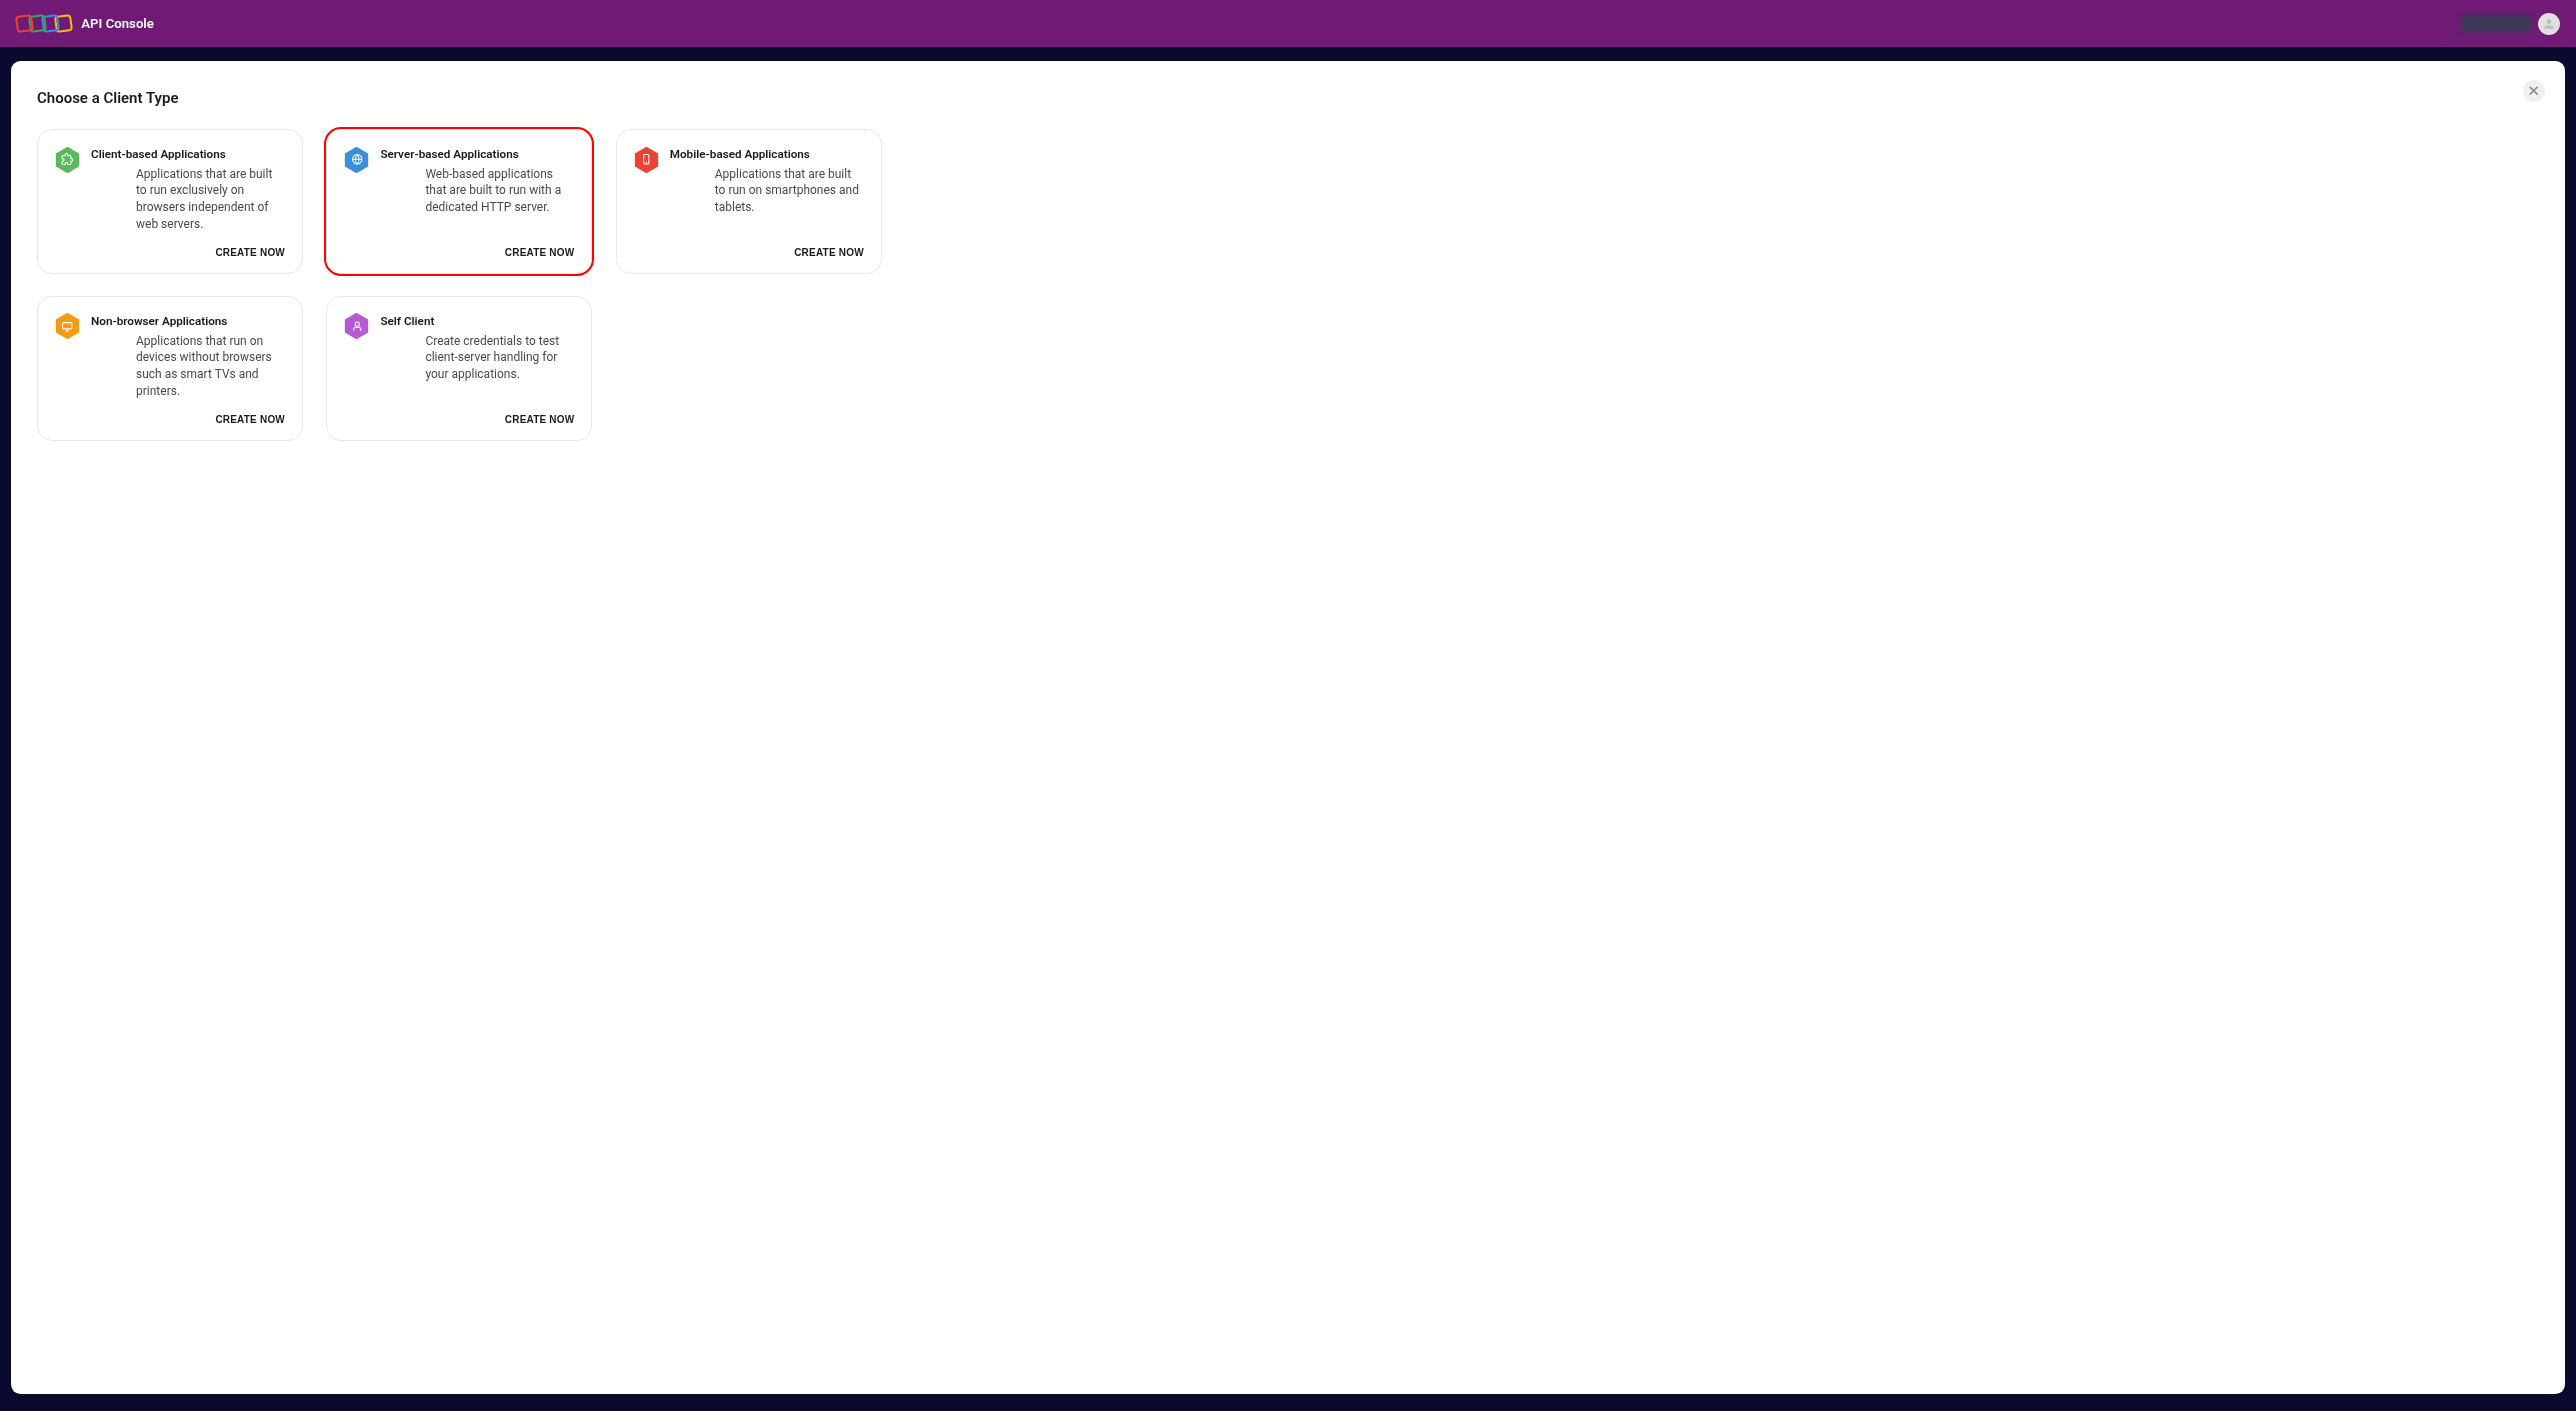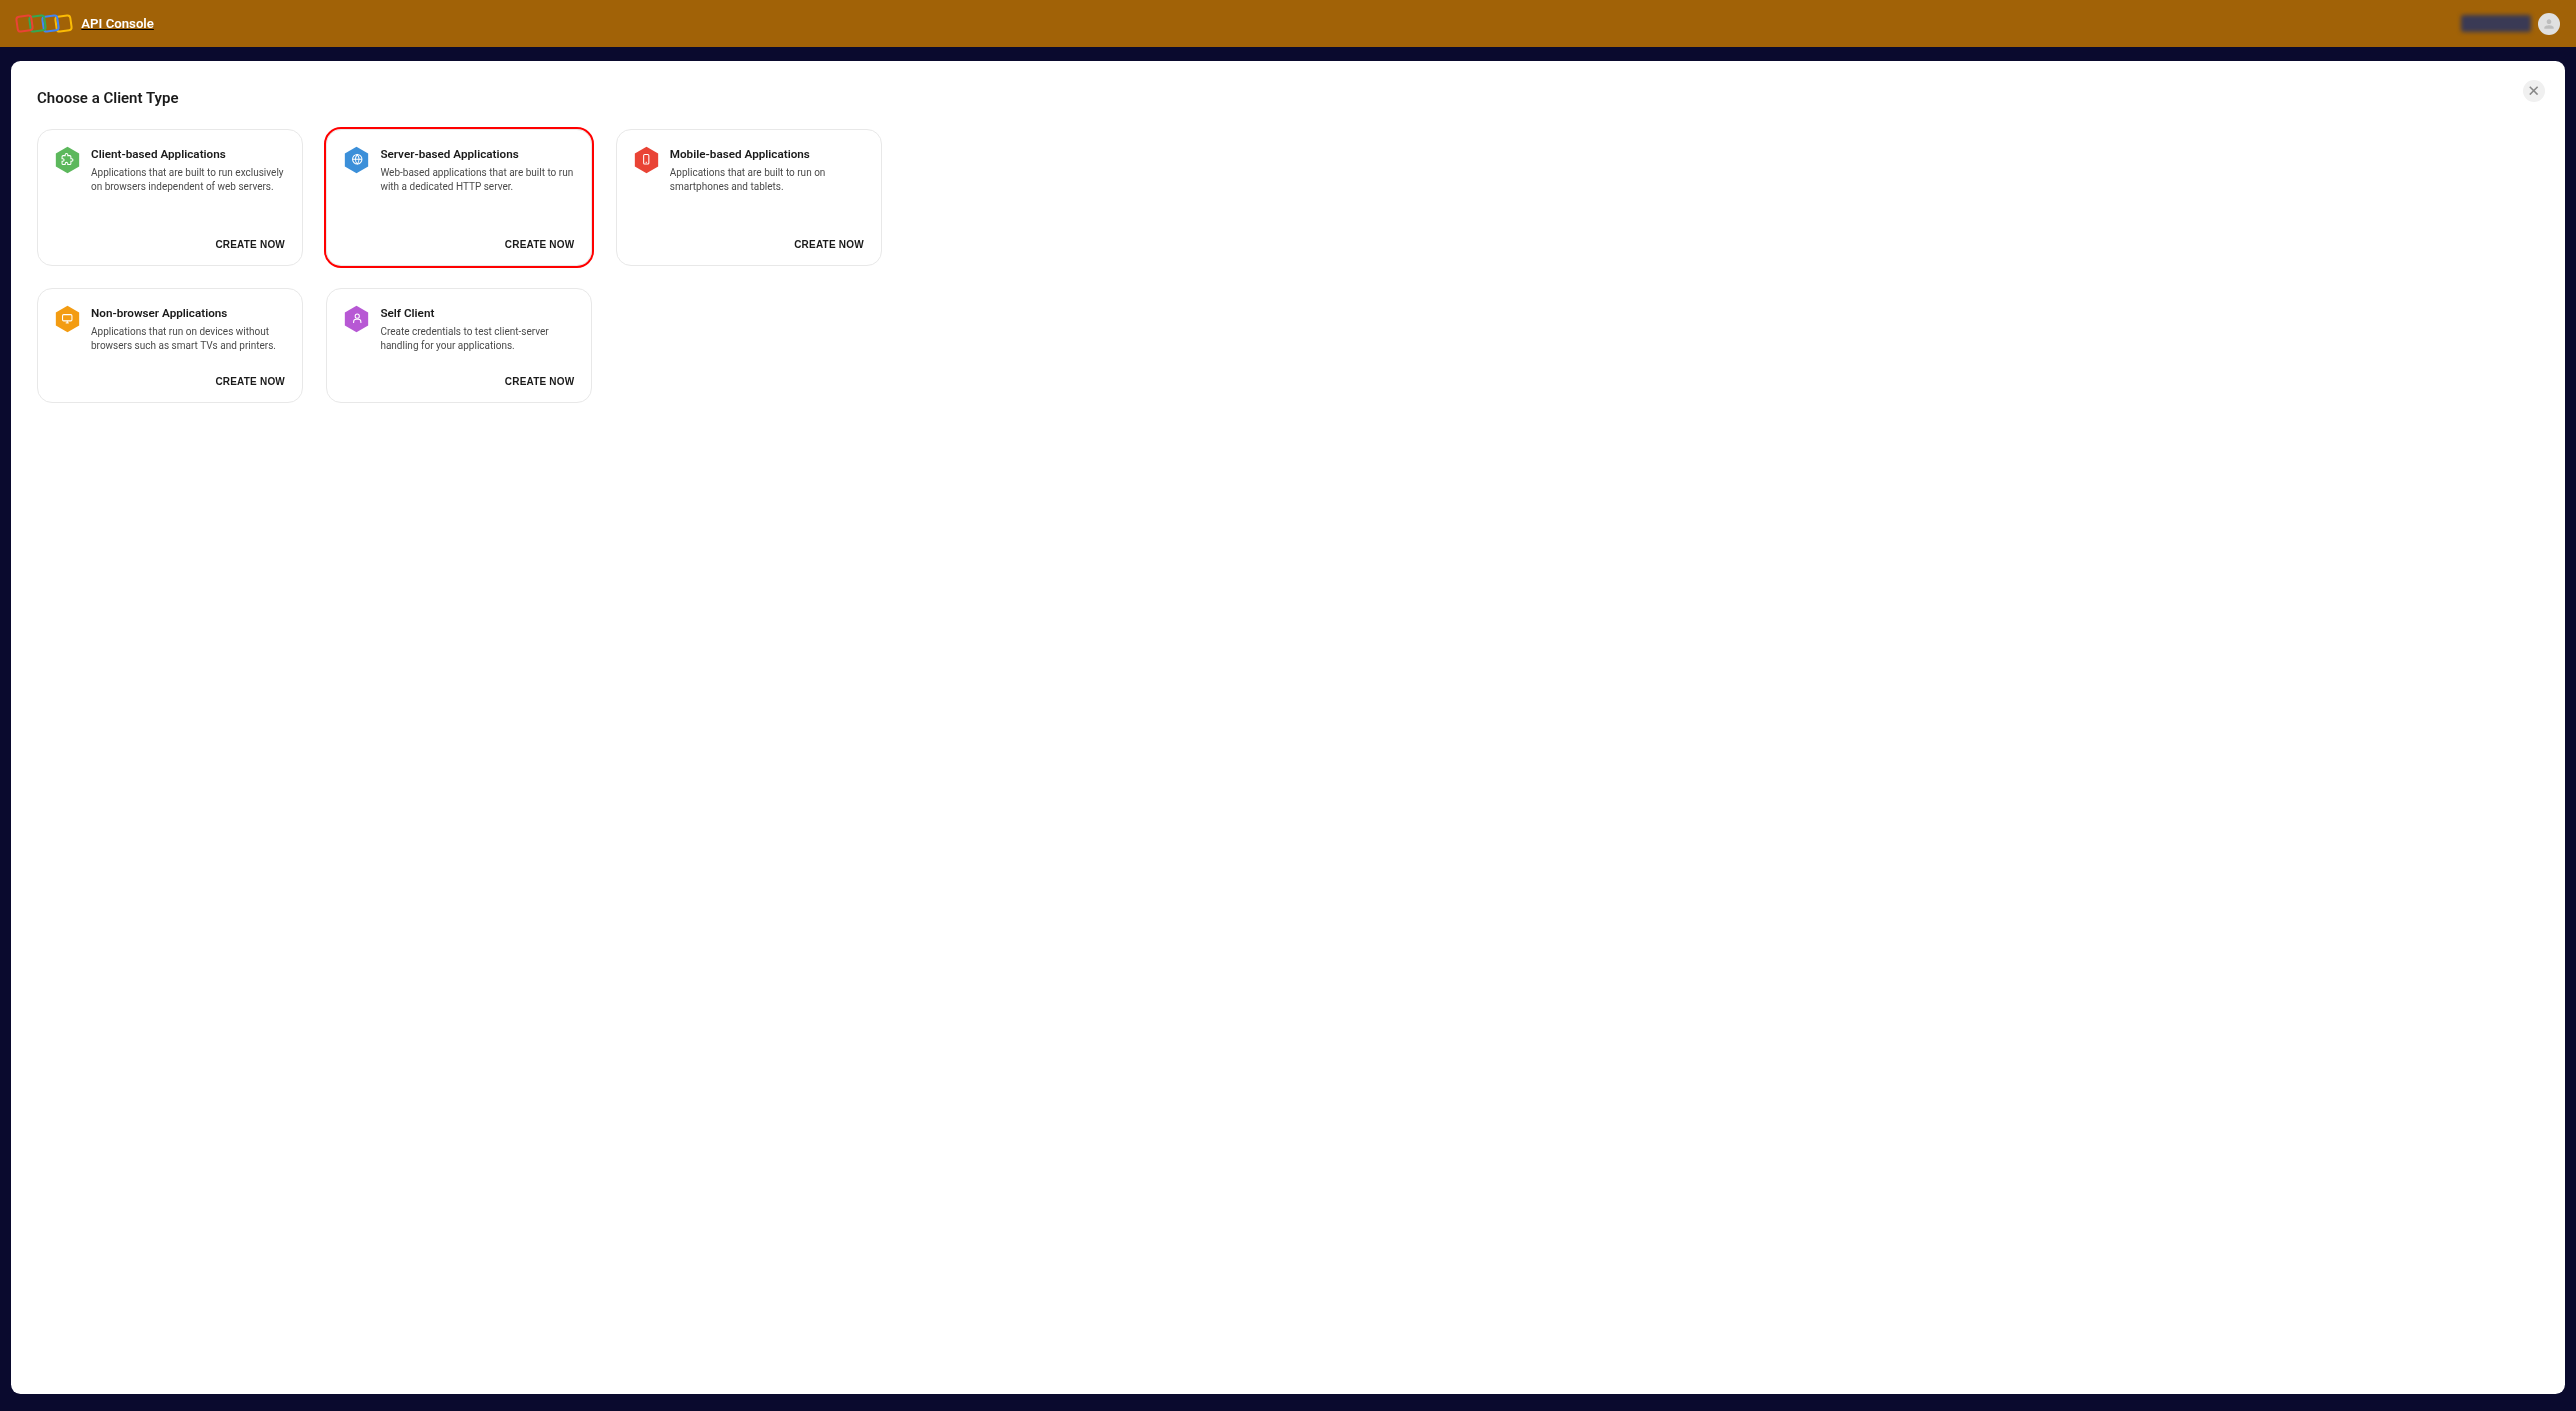--- a/index.html
+++ b/index.html
@@ -12,23 +12,22 @@
       font-family: -apple-system, BlinkMacSystemFont, "Segoe UI", Roboto, Helvetica, Arial, sans-serif;
       background: #0a0a2e;
       min-height: 100vh;
     }
 
     .header {
       display: flex;
       align-items: center;
       justify-content: space-between;
       padding: 9.4px 15.6px;
-      background: #a16207;
+      background: #701a75;
       height: 47px;
-      text-decoration: underline;
     }
 
     .header-left {
       display: flex;
       align-items: center;
       gap: 9.4px;
     }
 
     .logo {
       display: flex;
@@ -196,23 +195,24 @@
     }
 
     .card-title {
       font-size: 11.7px;
       font-weight: 600;
       color: #1a1a1a;
       margin-bottom: 4.7px;
     }
 
     .card-description {
-      font-size: 10px;
+      font-size: 12px;
       color: #4a4a4a;
       line-height: 1.4;
+      margin-left: 45px;
     }
 
     .card-action {
       text-align: right;
       margin-top: 11px;
     }
 
     .create-now {
       font-size: 10px;
       font-weight: 600;

